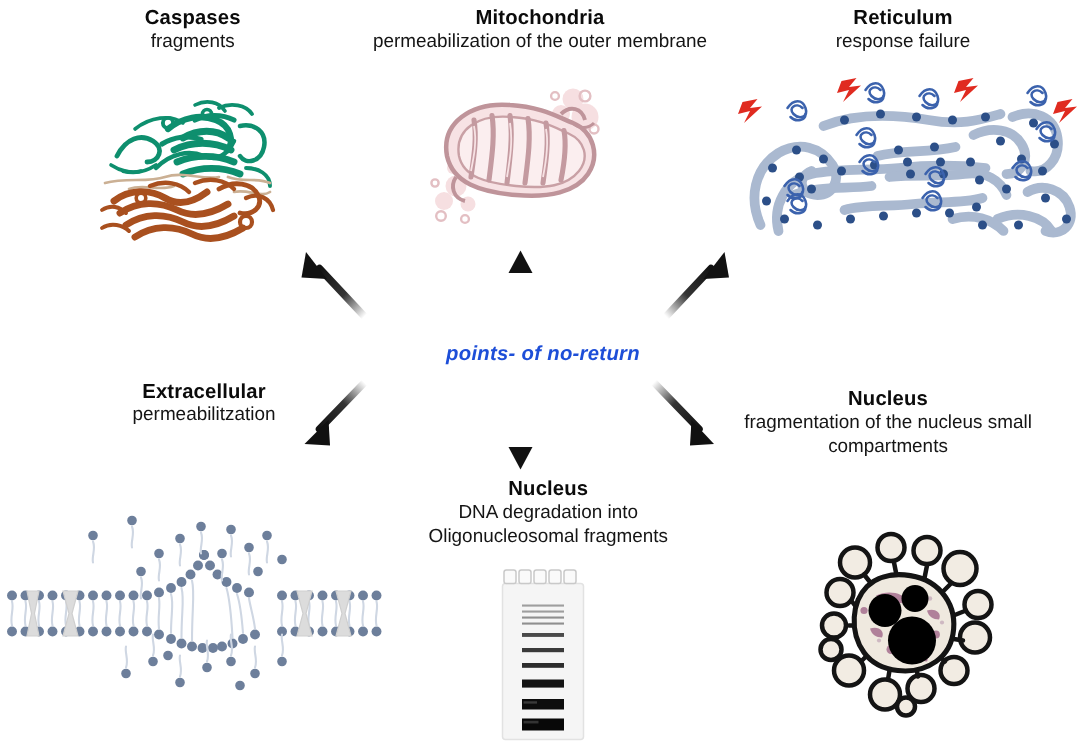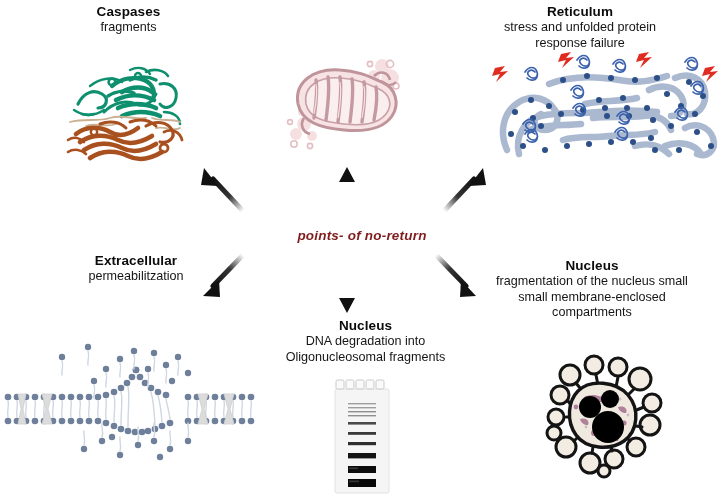--- a/index.html
+++ b/index.html
@@ -14,61 +14,63 @@
   #stage{position:relative;width:724px;height:361px;}
 
   .panel{position:absolute;}
   .cap{ text-align:center; line-height:1.22; }
   .cap .t{ font-weight:bold; font-size:13.5px; letter-spacing:.1px; color:#0b0b0b; display:block;}
   .cap .d{ font-weight:normal; font-size:12.6px; color:#151515; display:block;}
 
   .center-label{
     position:absolute; left:0; right:0; top:228px;
     text-align:center; font-style:italic; font-weight:bold;
-    font-size:13.5px; color:#7f1d1d; letter-spacing:.2px;
+    font-size:13.5px; color:#1d4ed8; letter-spacing:.2px;
   }
 
   .art{position:absolute;}
   svg{display:block; overflow:visible;}
 
   
   .arrow{position:absolute;}
 </style>
 </head>
 <body style="background: rgb(255, 255, 255);">
 
 <div id="stage">
 
   <div class="panel cap" style="left:26px;top:4px;width:205px;">
     <span class="t">Caspases</span>
     <span class="d">fragments</span>
   </div>
 
-
-  <div class="panel cap" style="left:467px;top:4px;width:226px;">
+  <div class="panel cap" style="left:220px;top:4px;width:280px;">
+    <span class="t">Mitochondria</span>
+    <span class="d">permeabilization of the outer membrane</span>
+  </div>
+
+  <div class="panel cap" style="left:489px;top:4px;width:226px;">
     <span class="t">Reticulum</span>
-    <span class="d">stress and unfolded protein</span>
     <span class="d">response failure</span>
   </div>
 
   <div class="panel cap" style="left:36px;top:253px;width:200px;">
     <span class="t">Extracellular</span>
     <span class="d">permeabilitzation</span>
   </div>
 
   <div class="panel cap" style="left:248px;top:318px;width:235px;">
     <span class="t">Nucleus</span>
     <span class="d">DNA degradation into</span>
     <span class="d">Oligonucleosomal fragments</span>
   </div>
 
   <div class="panel cap" style="left:464px;top:258px;width:256px;">
     <span class="t">Nucleus</span>
     <span class="d">fragmentation of the nucleus small</span>
-    <span class="d">small membrane-enclosed</span>
     <span class="d">compartments</span>
   </div>
 
   <div class="center-label">points- of no-return</div>
 
   <svg class="arrow" style="left:196px;top:166px;" width="52" height="48" viewBox="0 0 52 48">
     <defs>
       <linearGradient id="gUL" x1="1" y1="1" x2="0" y2="0">
         <stop offset="0" stop-color="#111" stop-opacity="0"></stop>
         <stop offset="0.45" stop-color="#111" stop-opacity="0.85"></stop>

